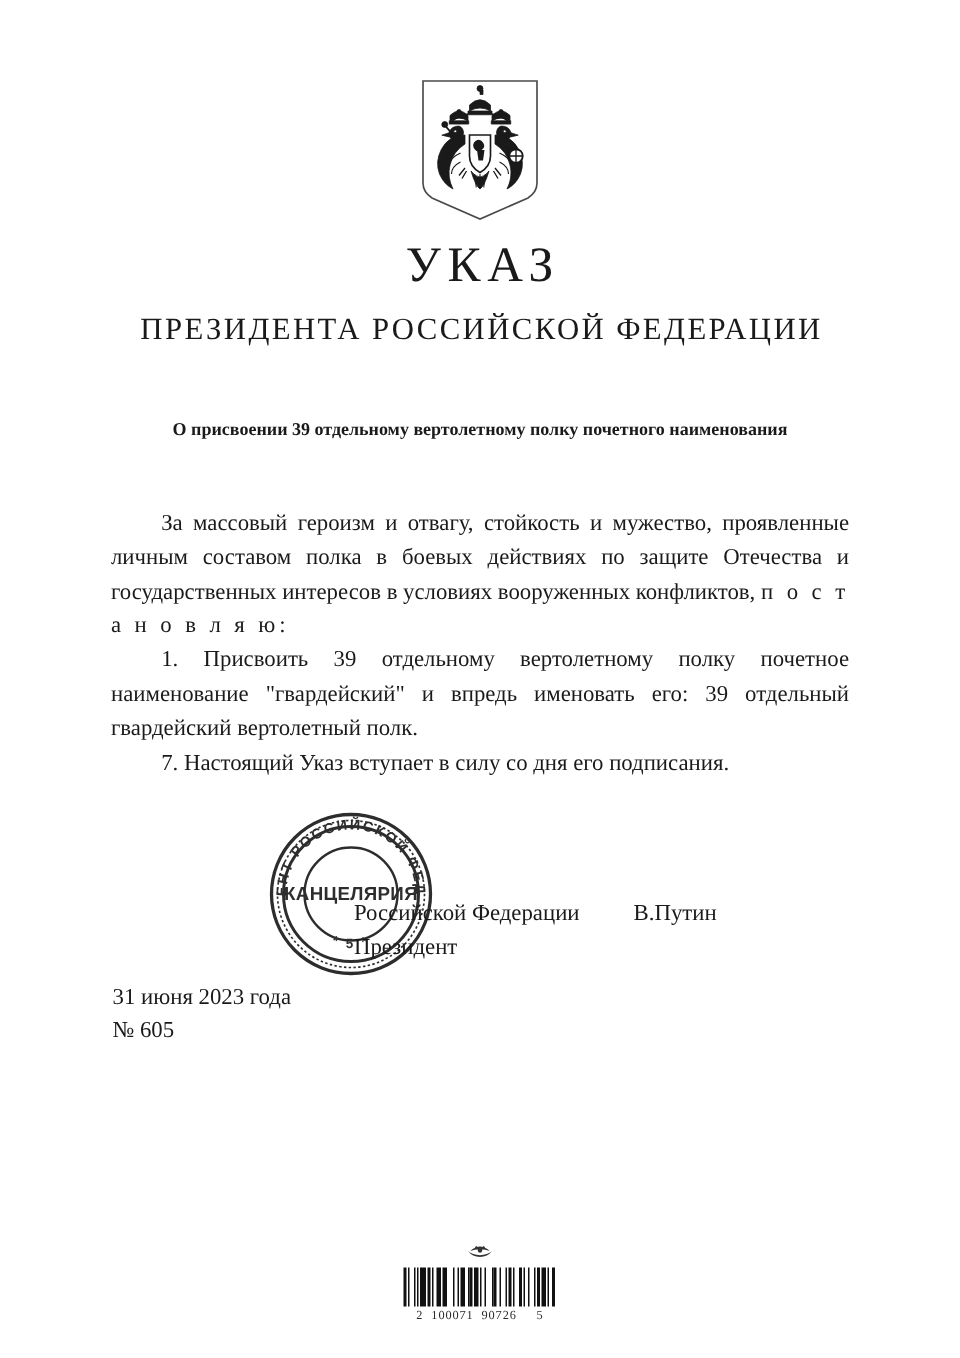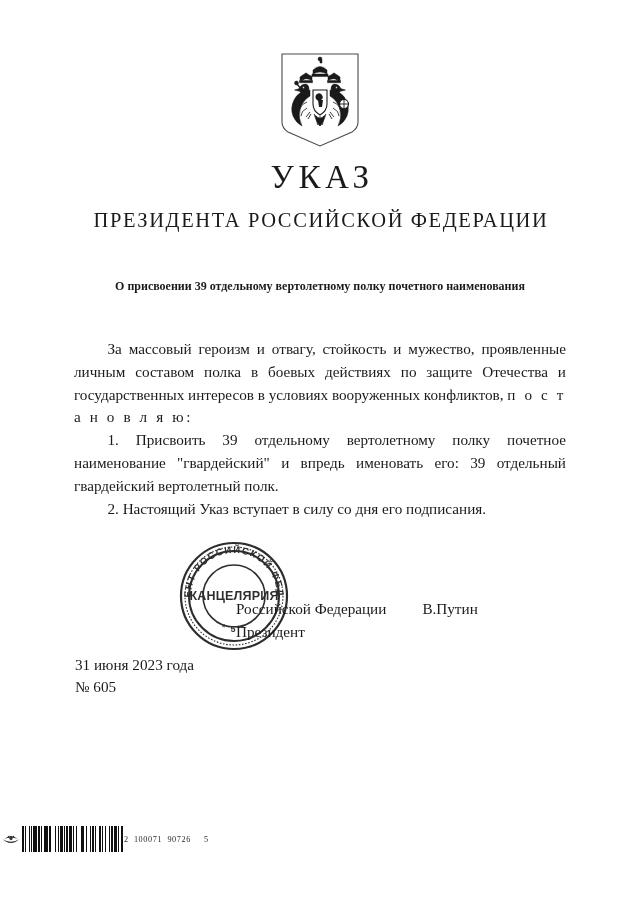--- a/index.html
+++ b/index.html
@@ -137,20 +137,21 @@
   }
   .place-block div { white-space: pre; }
 
   
   .barcode-block {
     position: absolute;
     left: 0;
     right: 0;
     top: 826px;
     display: flex;
+    flex-direction: column;
     align-items: center;
   }
   .barcode-eagle {
     margin-bottom: 1px;
   }
   .barcode-bars {
     display: flex;
     align-items: flex-end;
     height: 26px;
   }
@@ -241,21 +242,21 @@
   <div class="title-block">
     <h1 class="doc-title">УКАЗ</h1>
     <div class="doc-subtitle">ПРЕЗИДЕНТА РОССИЙСКОЙ ФЕДЕРАЦИИ</div>
   </div>
 
   <div class="doc-heading">О присвоении 39 отдельному вертолетному полку почетного наименования</div>
 
   <div class="doc-body">
     <p><span>За массовый героизм и отвагу, стойкость и мужество, проявленные личным составом полка в боевых действиях по защите Отечества и государственных интересов в условиях вооруженных конфликтов, </span><span class="spaced">п о с т а н о в л я ю:</span></p>
     <p class="last-line-flush">1. Присвоить 39 отдельному вертолетному полку почетное наименование "гвардейский" и впредь именовать его: 39 отдельный гвардейский вертолетный полк.</p>
-    <p class="last-line-flush">2. Настоящий Указ вступает в силу со дня его подписания.</p>
+    <p class="last-line-flush">7. Настоящий Указ вступает в силу со дня его подписания.</p>
   </div>
 
   <div class="stamp">
     <svg viewBox="0 0 112 112" width="112" height="112" aria-hidden="true">
       <defs>
         <path id="arcTop" d="M 56 56 m -43 0 a 43 43 0 1 1 86 0" fill="none"></path>
         <path id="arcBottom" d="M 56 56 m -36 0 a 36 36 0 1 0 72 0" fill="none"></path>
       </defs>
       <circle cx="56" cy="56" r="53" fill="none" stroke="#111" stroke-width="2.2"></circle>
       <circle cx="56" cy="56" r="49" fill="none" stroke="#111" stroke-width="1.1" stroke-dasharray="1.6 1.6"></circle>

